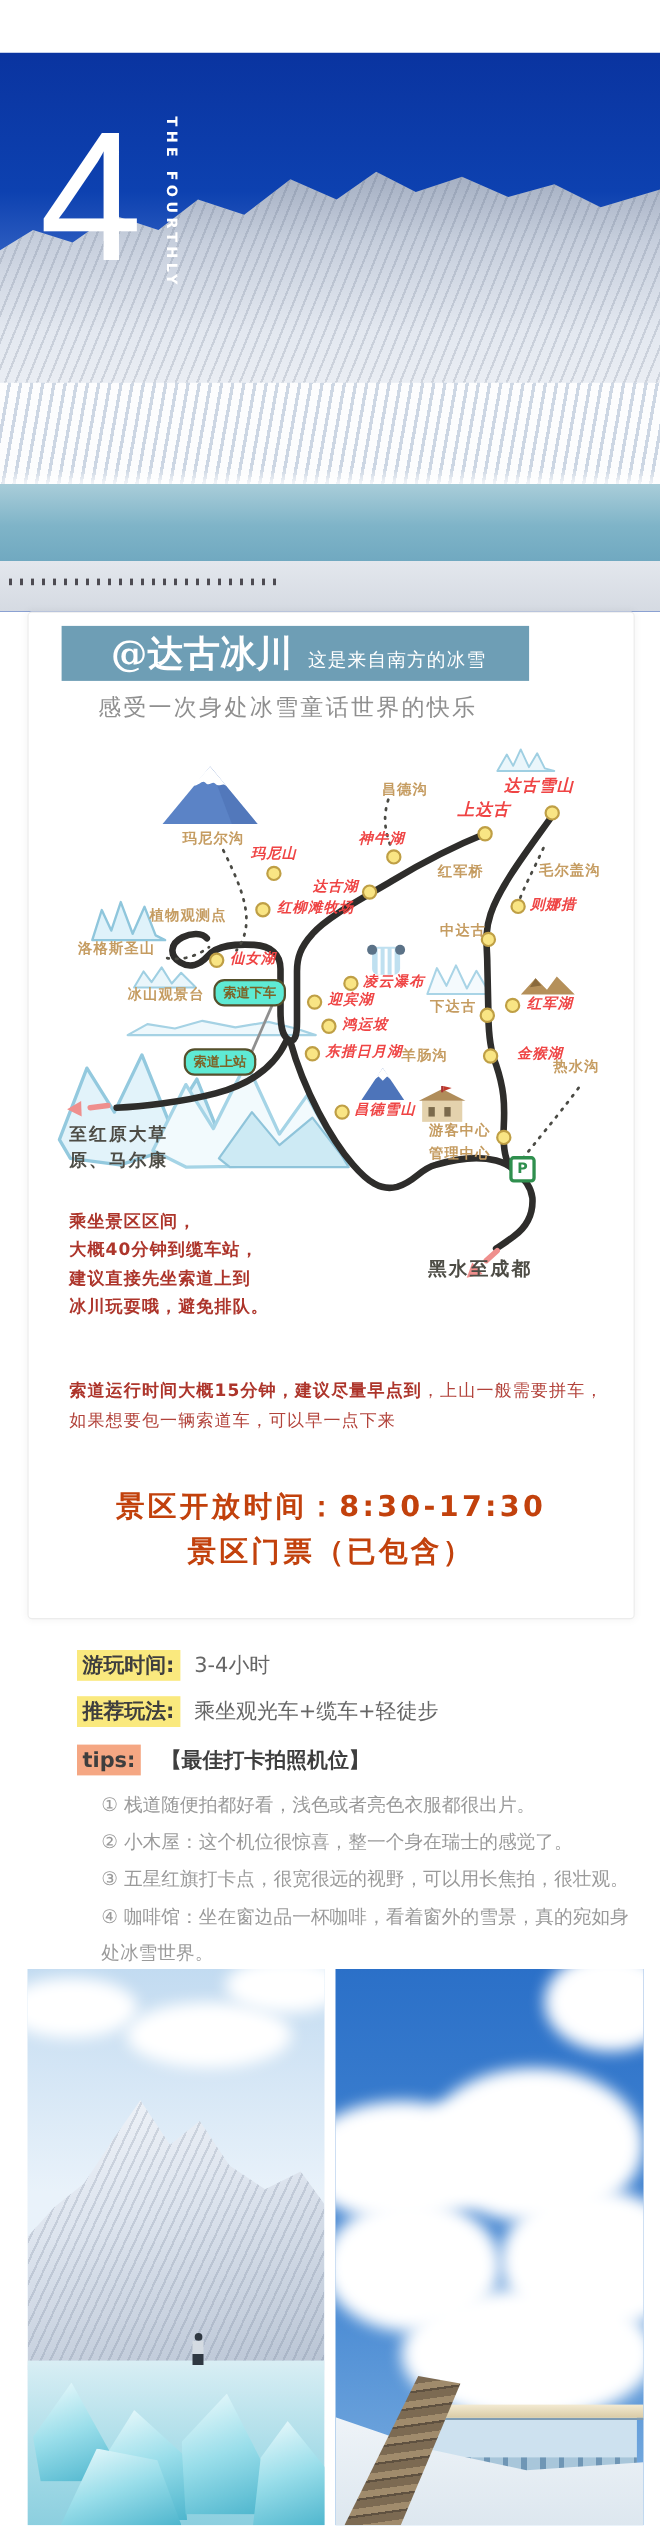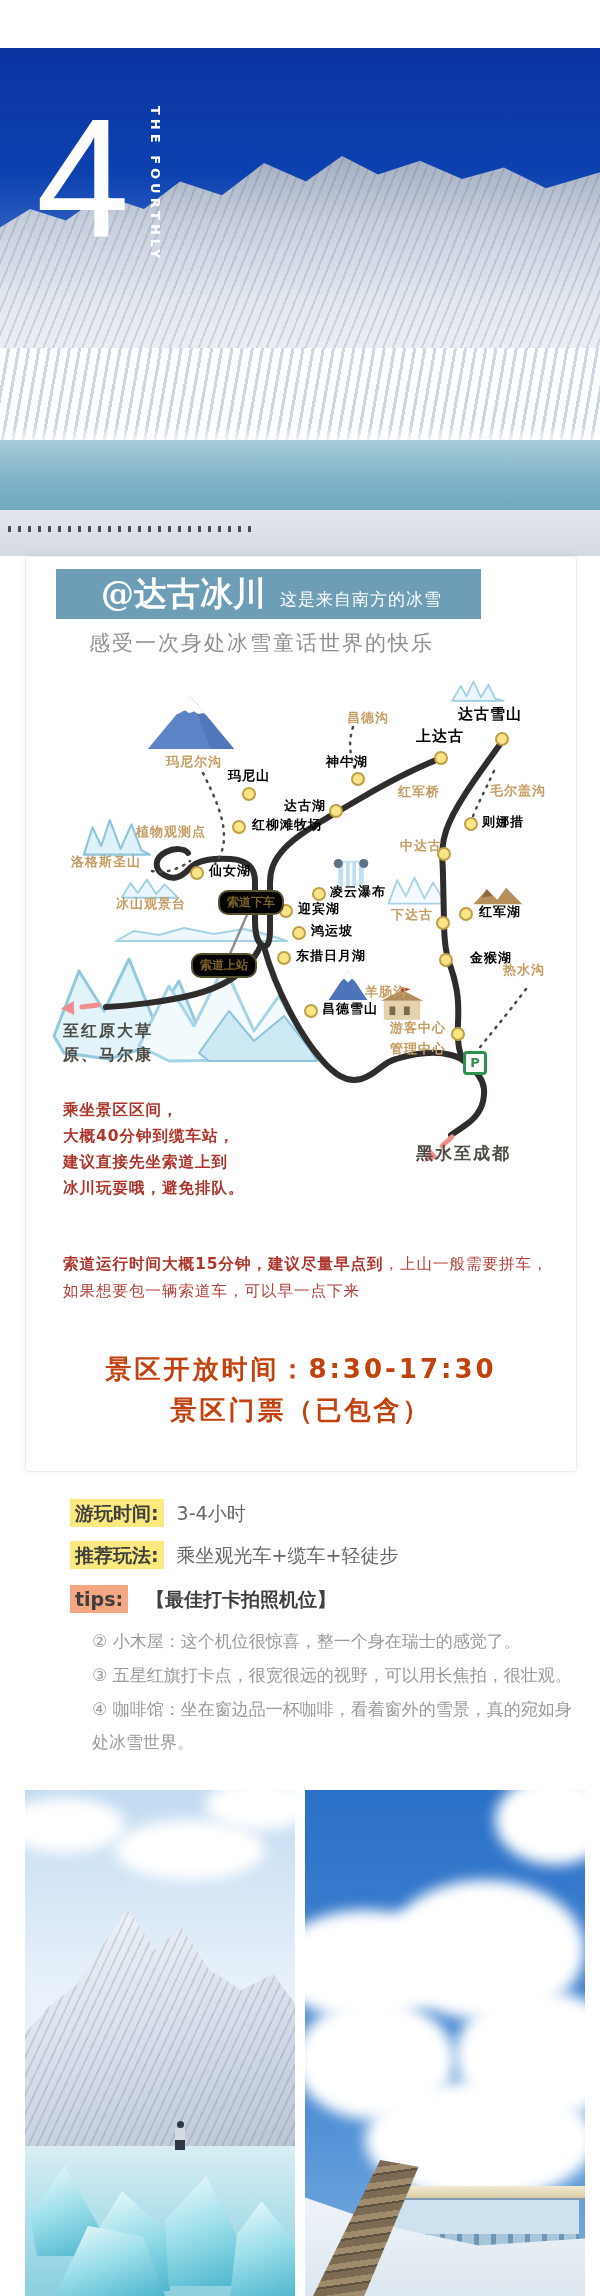--- a/index.html
+++ b/index.html
@@ -25,26 +25,26 @@
   .hero-vert{position:absolute;left:148px;top:58px;writing-mode:vertical-rl;font-size:13px;letter-spacing:4px;color:#fff;font-weight:700;}
 
   
   .card{position:absolute;left:25px;top:556px;width:550px;height:914px;background:#fff;border:1px solid #ececec;border-radius:4px;box-shadow:0 0 8px rgba(0,0,0,.05);}
   .banner{position:absolute;left:30px;top:12px;width:425px;height:50px;display:flex;align-items:baseline;gap:14px;padding-left:45px;box-sizing:border-box;}
   .banner .t{font-family:"DejaVu Serif",serif;font-size:33px;font-weight:700;color:#fff;line-height:50px;}
   .banner .s{font-size:17px;color:#fff;letter-spacing:1px;}
   .tagline{position:absolute;left:63px;top:72px;font-size:21px;color:#8f8f8f;letter-spacing:2px;}
 
   .lbl{position:absolute;font-weight:700;font-size:13px;letter-spacing:1px;white-space:nowrap;z-index:5;}
-  .lbl.blue{color:#000000;}
+  .lbl.blue{color:#ef4444;font-style:italic;}
   .lbl.tan{color:#c59c61;}
   .lbl.dark{color:#4d4c45;font-size:16px;letter-spacing:2px;}
   .lbl.big{font-size:15px;}
   .stop{position:absolute;width:14px;height:14px;border-radius:50%;background:#f9e584;border:2px solid #bf9f45;box-sizing:border-box;z-index:4;}
-  .ybox{position:absolute;background:#000000;border:2px solid #55502c;border-radius:10px;color:#7d6327;font-size:12px;font-weight:700;padding:2px 7px;z-index:5;white-space:nowrap;margin-left:24px;}
+  .ybox{position:absolute;background:#5eead4;border:2px solid #55502c;border-radius:10px;color:#7d6327;font-size:12px;font-weight:700;padding:2px 7px;z-index:5;white-space:nowrap;}
   .micon{position:absolute;z-index:2;}
   .mapsvg{position:absolute;left:0;top:0;z-index:3;}
   .parking{position:absolute;width:18px;height:18px;border:3px solid #2f8f4e;border-radius:4px;color:#2f8f4e;font-weight:700;font-size:13px;text-align:center;line-height:18px;box-sizing:content-box;background:#fff;z-index:5;}
 
   .red{position:absolute;color:#ad352b;font-weight:700;font-size:15.5px;line-height:26px;letter-spacing:1px;z-index:6;}
   .red .nb{font-weight:400;color:#b2423a;}
   .hours{position:absolute;left:0;width:550px;text-align:center;color:#c2410c;font-size:26px;font-weight:700;letter-spacing:3px;z-index:6;}
 
   
   .inforow{position:absolute;left:30px;font-size:19px;padding-left:40px;}
@@ -236,27 +236,27 @@
     <div class="lbl blue" style="left:183px;top:305px">仙女湖</div>
     <div class="lbl tan" style="left:90px;top:338px">冰山观景台</div>
     <div class="lbl blue" style="left:304px;top:326px">凌云瀑布</div>
     <div class="lbl blue" style="left:272px;top:343px">迎宾湖</div>
     <div class="lbl tan" style="left:365px;top:349px">下达古</div>
     <div class="lbl blue" style="left:453px;top:346px">红军湖</div>
     <div class="lbl blue" style="left:285px;top:365px">鸿运坡</div>
     <div class="lbl blue" style="left:270px;top:390px">东措日月湖</div>
     <div class="lbl blue" style="left:444px;top:392px">金猴湖</div>
     <div class="lbl tan" style="left:477px;top:404px">热水沟</div>
-    <div class="lbl tan" style="left:339px;top:426px">羊肠沟</div>
+    <div class="lbl tan" style="left:339px;top:394px">羊肠沟</div>
     <div class="lbl blue" style="left:296px;top:443px">昌德雪山</div>
     <div class="lbl tan" style="left:364px;top:462px">游客中心</div>
     <div class="lbl tan" style="left:364px;top:483px">管理中心</div>
     <div class="lbl dark" style="left:37px;top:464px">至红原大草</div>
     <div class="lbl dark" style="left:37px;top:488px">原、马尔康</div>
-    <div class="lbl dark" style="left:390px;top:585px;font-size:17px">黑水至成都</div>
+    <div class="lbl dark" style="left:363px;top:585px;font-size:17px">黑水至成都</div>
 
     <div class="ybox" style="left:168px;top:333px">索道下车</div>
     <div class="ybox" style="left:141px;top:396px">索道上站</div>
 
     <div class="parking" style="left:437px;top:494px">P</div>
 
     <div class="red" style="left:37px;top:540px">
       <div>乘坐景区区间，</div>
       <div>大概40分钟到缆车站，</div>
       <div>建议直接先坐索道上到</div>
@@ -274,20 +274,21 @@
   <div class="inforow" style="top:1501px">
     <span class="hl">游玩时间:</span><span class="val">3-4小时</span>
   </div>
   <div class="inforow" style="top:1587px">
     <span class="hl salmon">tips:</span><span class="head">【最佳打卡拍照机位】</span>
   </div>
   <div class="inforow" style="top:1543px">
     <span class="hl">推荐玩法:</span><span class="val">乘坐观光车+缆车+轻徒步</span>
   </div>
   <div class="tipsbody">
+    <div>① 栈道随便拍都好看，浅色或者亮色衣服都很出片。</div>
     <div>② 小木屋：这个机位很惊喜，整一个身在瑞士的感觉了。</div>
     <div>③ 五星红旗打卡点，很宽很远的视野，可以用长焦拍，很壮观。</div>
     <div>④ 咖啡馆：坐在窗边品一杯咖啡，看着窗外的雪景，真的宛如身处冰雪世界。</div>
   </div>
 
   <div class="ph left">
     <div class="cloud" style="left:-20px;top:8px;width:120px;height:55px"></div>
     <div class="cloud" style="left:90px;top:30px;width:150px;height:60px"></div>
     <div class="cloud" style="left:180px;top:-10px;width:110px;height:50px"></div>
     <div class="mtn2"></div>

